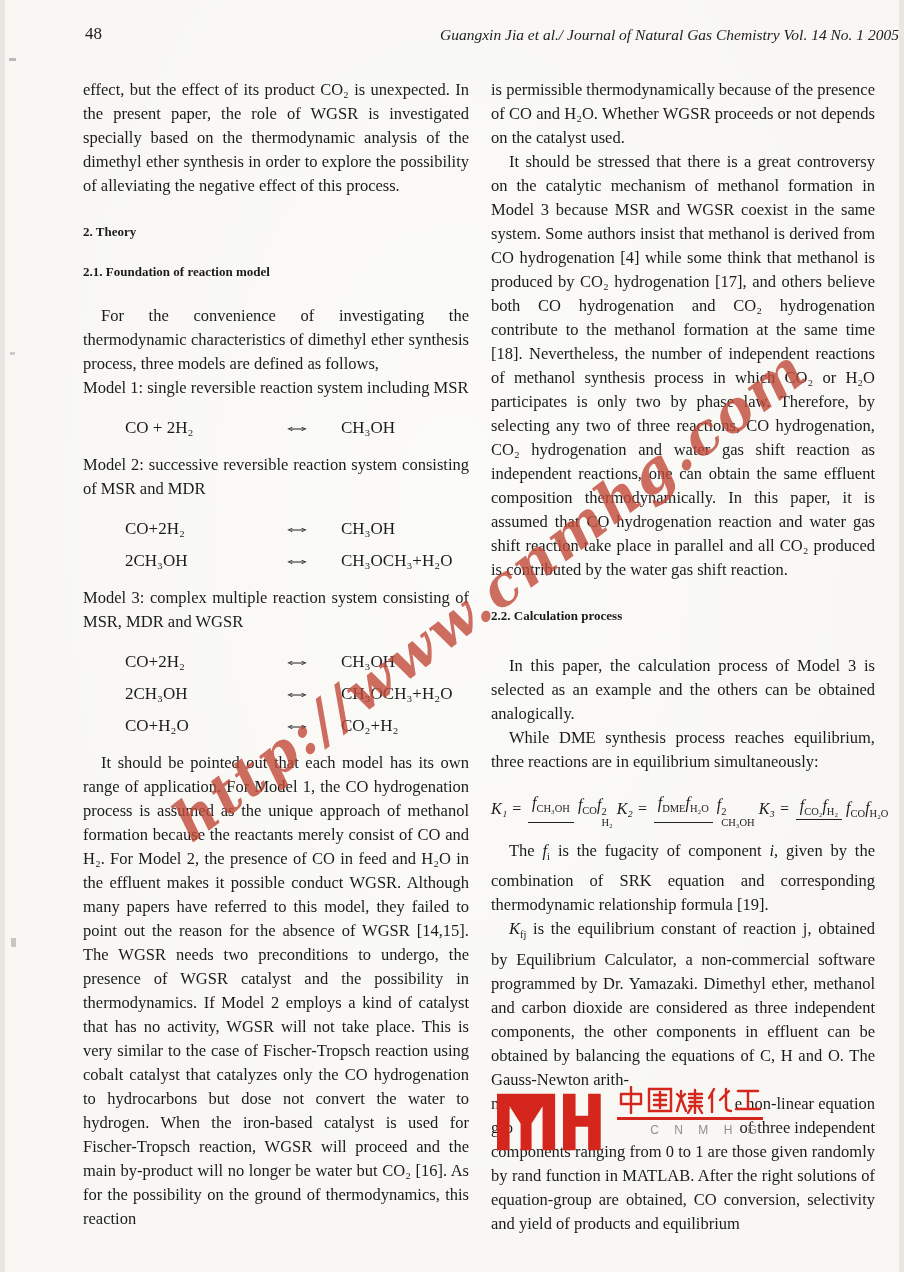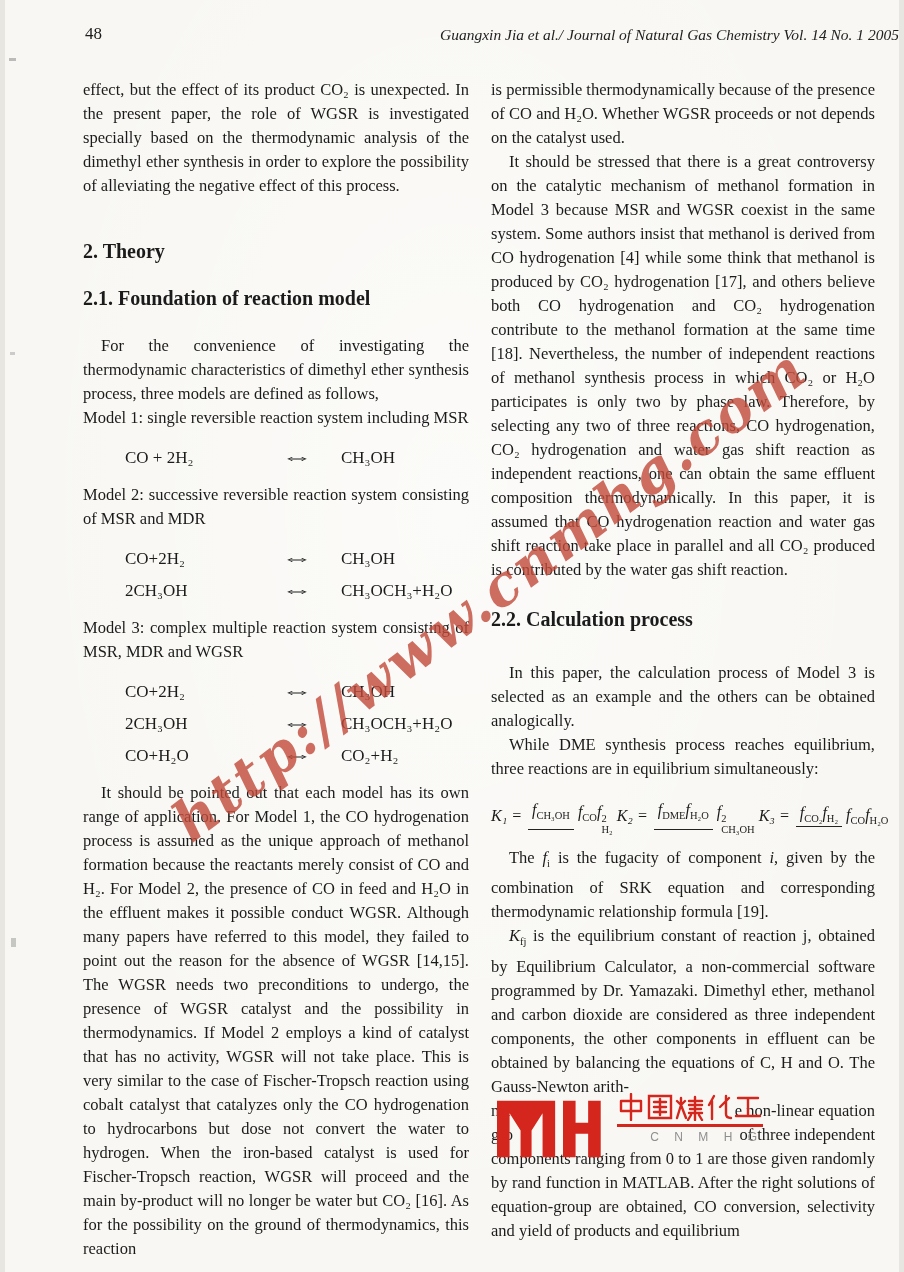--- a/index.html
+++ b/index.html
@@ -13,22 +13,22 @@
   .pg-num { position:absolute; left:80px; top:24px; font-size:17px; }
   .running-head {
     position:absolute; left:0; right:0; top:26px; text-align:right;
     font-style:italic; font-size:15.5px; color:#222;
   }
   .col { position:absolute; top:78px; }
   .col-left  { left:78px;  width:386px; }
   .col-right { left:486px; width:384px; }
   p { margin:0; text-align:justify; font-size:16.5px; line-height:24px; }
   .ind { text-indent:18px; }
-  .mb { margin-bottom:42px; }
-  h2,h3 { font-size:20px; margin:0; font-weight:bold; }
+  .mb { margin-bottom:26px; }
+  h2,h3 { font-size:13px; margin:0; font-weight:bold; }
   .h-theory { margin-bottom:24px; }
   .h-foundation { margin-bottom:24px; }
   .h-calc { margin:26px 0 30px; }
   .model-label { margin:0; }
   .rxn-block { margin:15px 0 13px 42px; display:flex; flex-direction:column; gap:7px; }
   .rxn-row { display:flex; font-size:17px; line-height:25px; }
   .rx-l { width:128px; text-align:left; white-space:nowrap; }
   .rx-a { width:88px; text-align:center; }
   .arrow { display:inline-block; transform:scaleX(1.9); }
   .rx-r { text-align:left; white-space:nowrap; }

